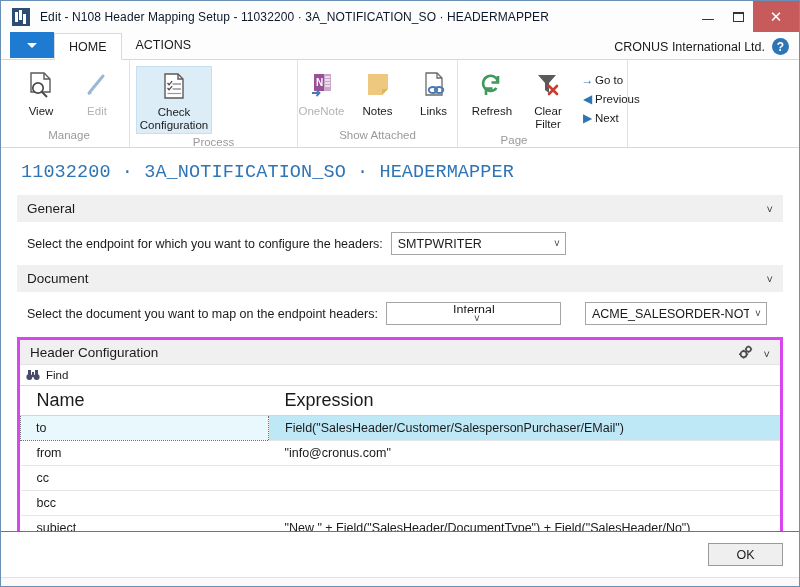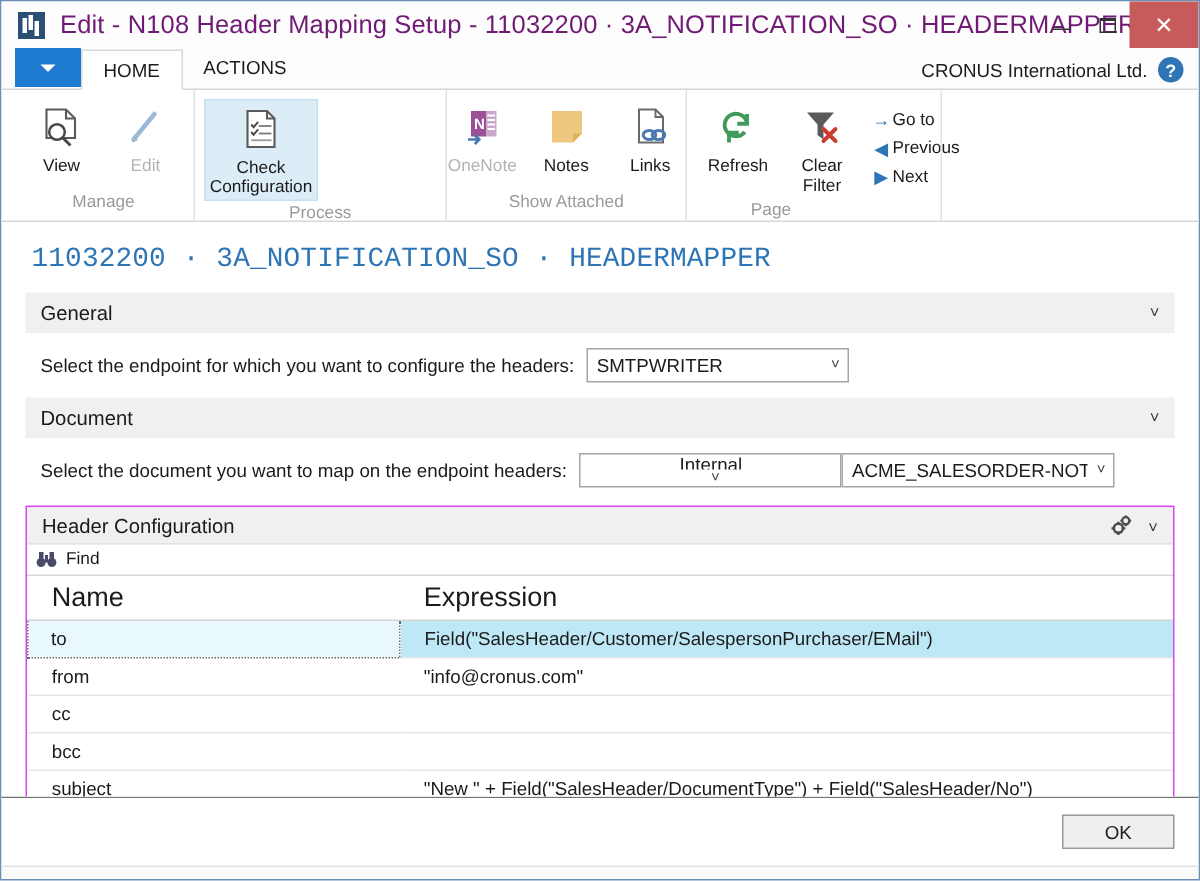--- a/index.html
+++ b/index.html
@@ -33,21 +33,21 @@
     margin-left: 11px; margin-right: 10px;
     background: #2b4e72;
     position: relative; flex: none;
   }
   .app-icon::before {
     content:""; position:absolute; left:3px; top:4px;
     width:3px; height:10px; background:#fff;
     box-shadow: 4px -2px 0 0 #fff, 8px 2px 0 0 #fff;
   }
   .title-text {
-    font-size: 17px; color: #701a75; white-space: nowrap;
+    font-size: 12px; color: #0f172a; white-space: nowrap;
     letter-spacing: 0.1px;
   }
   .win-buttons { position:absolute; right:0; top:0; height:31px; display:flex; }
   .win-btn {
     width: 30px; height: 31px;
     display:flex; align-items:center; justify-content:center;
     color:#333;
   }
   .win-btn.close {
     width: 46px; background:#c75b5b; color:#fff; font-size:15px;
@@ -140,21 +140,21 @@
   .field-label { font-size:12.5px; color:#1b1b1b; margin-right:8px; }
   .combo {
     height:23px; border:1px solid #a5a5a5; background:#fff;
     display:flex; align-items:center; justify-content:space-between;
     font-size:12.5px; color:#1b1b1b; padding: 0 5px 0 6px;
   }
   .combo .cv { white-space:nowrap; overflow:hidden; }
   .combo .carr { color:#3a3a3a; font-size:10px; margin-left:6px; }
 
   
-  .gridpart { border:1px solid #d946ef; margin: 2px 0 0 0; background:#fff; }
+  .gridpart { border:3px solid #d946ef; margin: 2px 0 0 0; background:#fff; }
   .gridpart-header {
     background:#f0f0f0; height:25px; display:flex; align-items:center;
     padding:0 10px; font-size:13.5px; color:#1b1b1b; position:relative;
     border-bottom:1px solid #e3e3e3;
   }
   .gears { position:absolute; right:26px; top:4px; }
   .findbar {
     height:21px; display:flex; align-items:center;
     padding-left:6px; font-size:11.5px; color:#1b1b1b;
     border-bottom:1px solid #d9d9d9; background:#fff;
@@ -371,21 +371,21 @@
     <div class="fastgroup-header">
       <span>Document</span>
       <span class="chev">˅</span>
     </div>
     <div class="field-row">
       <span class="field-label">Select the document you want to map on the endpoint headers:</span>
       <div class="combo" style="width:175px;flex-direction:column;">
         <span class="cv">Internal</span>
         <span class="carr">˅</span>
       </div>
-      <div class="combo" style="width:182px; margin-left:0;">
+      <div class="combo" style="width:182px; margin-left:24px;">
         <span class="cv">ACME_SALESORDER-NOT</span>
         <span class="carr">˅</span>
       </div>
     </div>
 
     <div class="gridpart">
       <div class="gridpart-header">
         <span>Header Configuration</span>
         <span class="gears">
           <svg width="16" height="16" viewBox="0 0 16 16">

